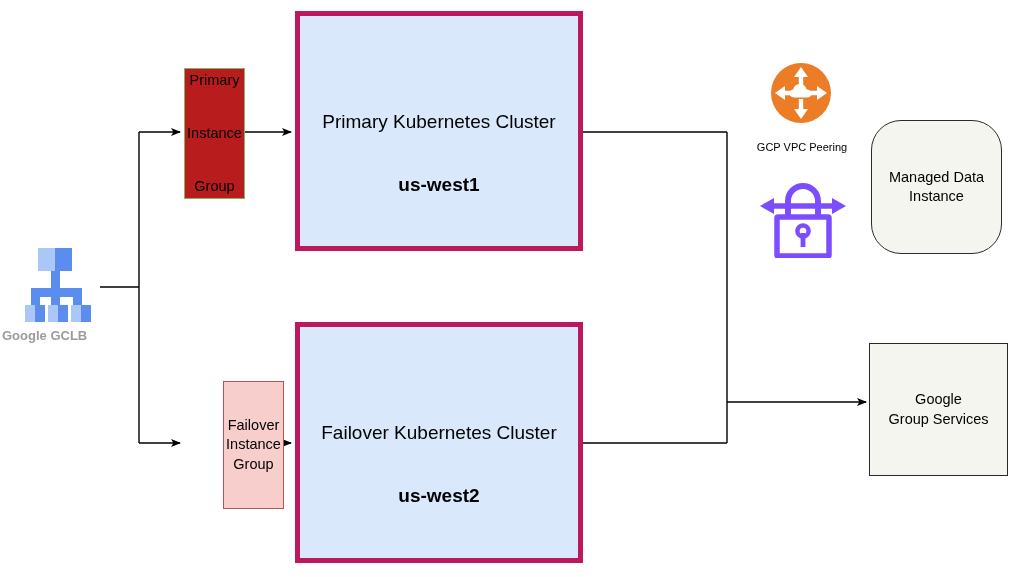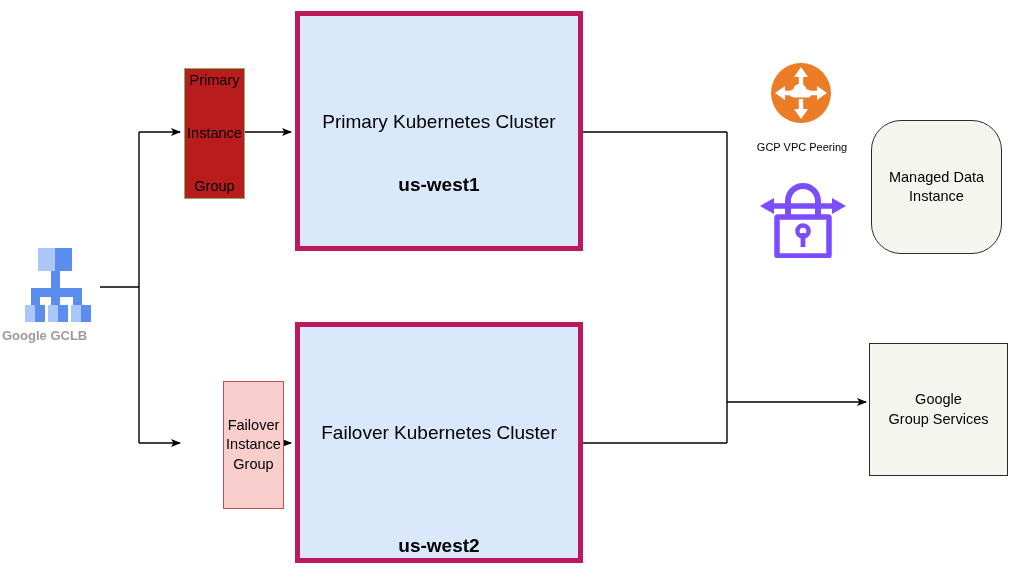--- a/index.html
+++ b/index.html
@@ -155,21 +155,21 @@
     <div>Failover</div>
     <div>Instance</div>
     <div>Group</div>
   </div>
 
   <div class="node cluster" style="left:295px; top:11px; width:288px; height:240px; justify-content:flex-start; padding-top:93px;">
     <div>Primary Kubernetes Cluster</div>
     <div class="line2">us-west1</div>
   </div>
 
-  <div class="node cluster" style="left:295px; top:322px; width:288px; height:241px; justify-content:space-between; padding-top:93px;">
+  <div class="node cluster" style="left:295px; top:322px; width:288px; height:241px; justify-content:flex-start; padding-top:93px;">
     <div>Failover Kubernetes Cluster</div>
     <div class="line2">us-west2</div>
   </div>
 
   <div class="icon-wrap" style="left:770px; top:62px; width:62px; height:62px;">
     <svg width="62" height="62" viewBox="0 0 62 62" xmlns="http://www.w3.org/2000/svg">
       <circle cx="31" cy="31" r="30" fill="#ec7c26"></circle>
       <g fill="#ffffff">
 
         <path d="M31,5 L38,15 L33.2,15 L33.2,25 L28.8,25 L28.8,15 L24,15 Z"></path>

